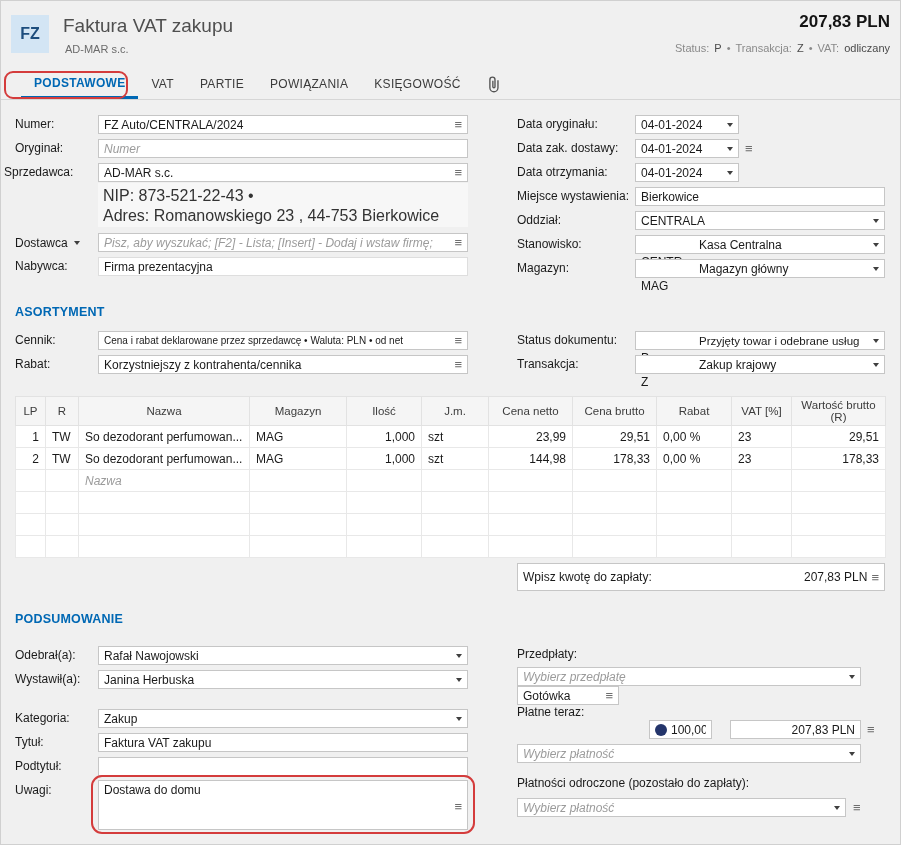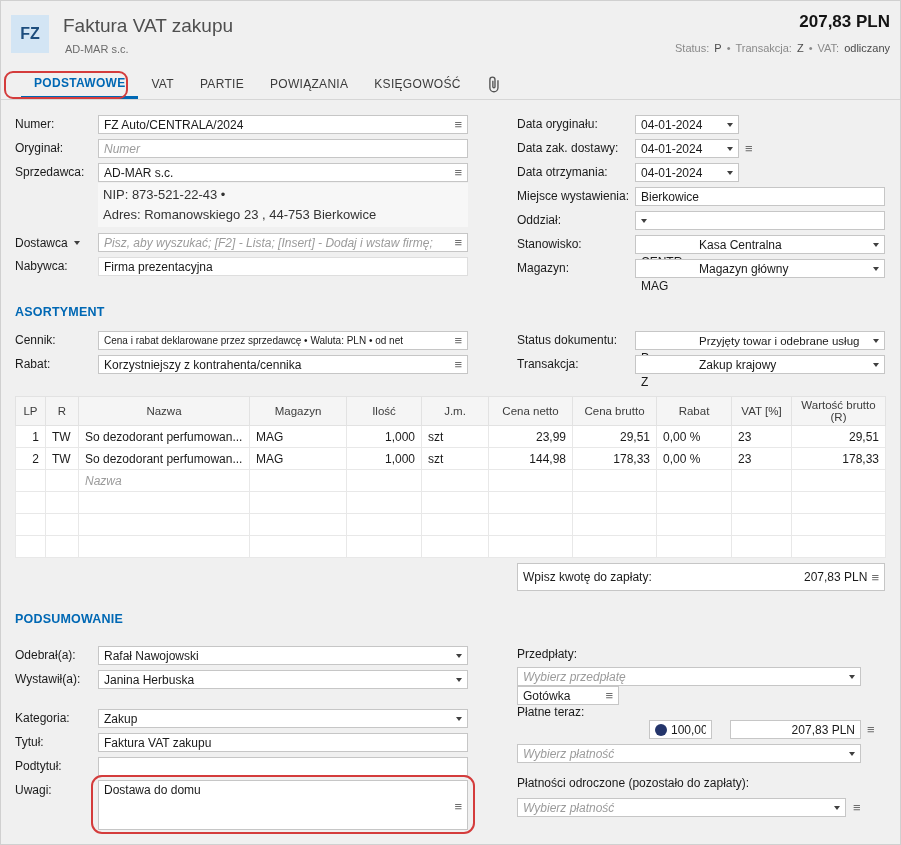--- a/index.html
+++ b/index.html
@@ -38,21 +38,21 @@
 
   
   .tabbar { position:absolute; left:0; top:68px; width:901px; height:31px; border-bottom:1px solid #d6d6d6;
             display:flex; align-items:stretch; padding-left:20px; }
   .tab { display:flex; align-items:center; padding:0 13px; color:#3b3b3b; letter-spacing:.3px; cursor:default; }
   .tab.sel { color:#0068b4; font-weight:bold; border-bottom:3px solid #0068b4; }
   .clip { display:flex; align-items:center; margin-left:12px; }
 
   
   .infoblock { position:absolute; left:97px; top:182px; width:370px; height:44px; background:#f7f7f7; }
-  .infoline { position:absolute; font-size:13px; color:#333; white-space:nowrap;text-align:right; }
+  .infoline { position:absolute; font-size:16px; color:#333; white-space:nowrap;text-align:right; }
 
   
   .grid { position:absolute; left:14px; top:395px; width:870px; border-collapse:collapse; table-layout:fixed;
           background:#fff; font-size:12px; }
   .grid th { background:#f5f5f5; border:1px solid #e2e2e2; font-weight:normal; color:#3c3c3c;
              font-size:11.5px; height:29px; padding:0 3px; text-align:center; overflow:hidden; }
   .grid td { border:1px solid #e8e8e8; height:22px; padding:0 6px; white-space:nowrap; overflow:hidden; background:#fff; }
   .grid td.num { text-align:right; }
 
   .dot { flex:none; width:12px; height:12px; border-radius:50%; background:#24356b; }
@@ -99,21 +99,21 @@
   <div class="box" style="left:97px;top:114px;width:370px">
     <span class="val">FZ Auto/CENTRALA/2024</span>
     <span class="ham">≡</span>
   </div>
 
   <div class="lbl" style="left:14px;top:138px">Oryginał:</div>
   <div class="box" style="left:97px;top:138px;width:370px">
     <span class="val ph">Numer</span>
   </div>
 
-  <div class="lbl" style="left:14px;top:162px">Sprzedawca:</div>
+  <div class="lbl" style="left:3px;top:162px">Sprzedawca:</div>
   <div class="box" style="left:97px;top:162px;width:370px">
     <span class="val">AD-MAR s.c.</span>
     <span class="ham">≡</span>
   </div>
 
   <div class="infoblock">
     <span class="infoline" style="left:5px;top:4px">NIP:  873-521-22-43  •</span>
     <span class="infoline" style="left:5px;top:24px">Adres:  Romanowskiego 23 , 44-753 Bierkowice</span>
   </div>
 
@@ -150,20 +150,21 @@
     <span class="arw"></span>
   </div>
 
   <div class="lbl" style="left:516px;top:186px">Miejsce wystawienia:</div>
   <div class="box" style="left:634px;top:186px;width:250px">
     <span class="val">Bierkowice</span>
   </div>
 
   <div class="lbl" style="left:516px;top:210px">Oddział:</div>
   <div class="box" style="left:634px;top:210px;width:250px">
+    <span class="val">CENTRALA</span>
     <span class="arw"></span>
   </div>
 
   <div class="lbl" style="left:516px;top:234px">Stanowisko:</div>
   <div class="box" style="left:634px;top:234px;width:250px">
     <span class="code">CENTR</span>
     <span class="val">Kasa Centralna</span>
     <span class="arw"></span>
   </div>
 

